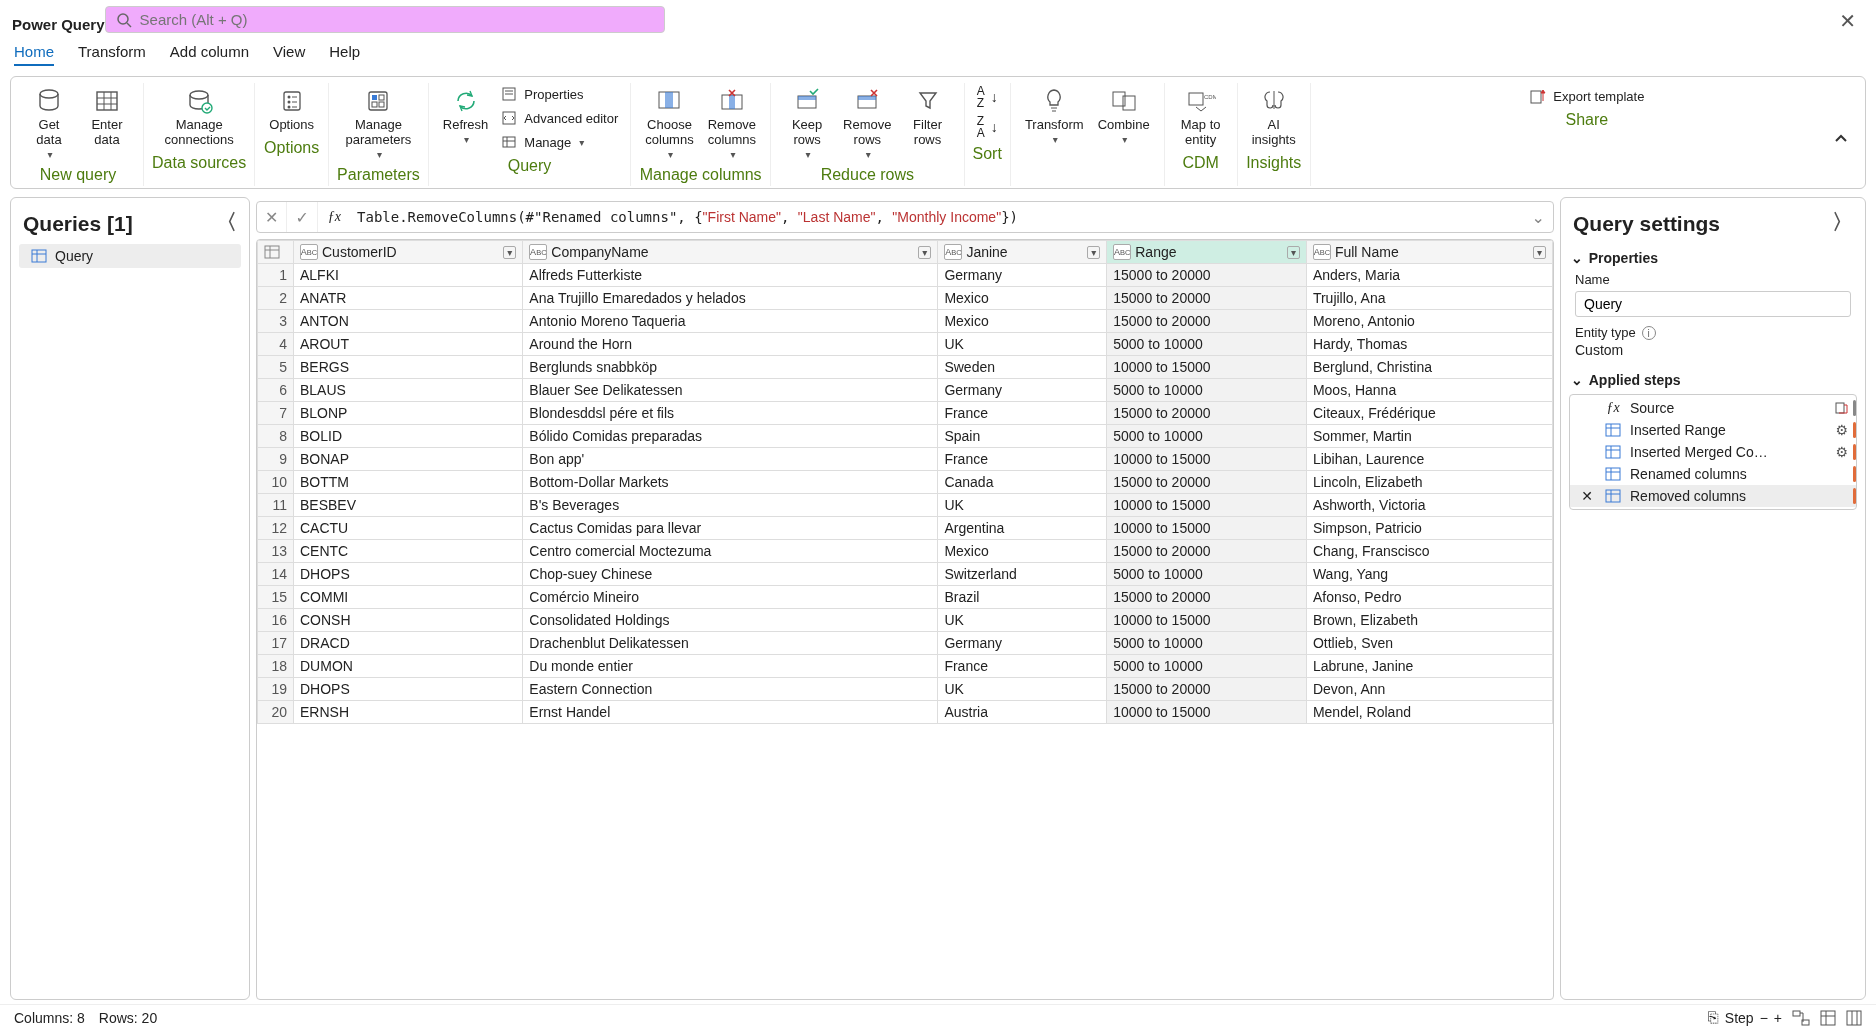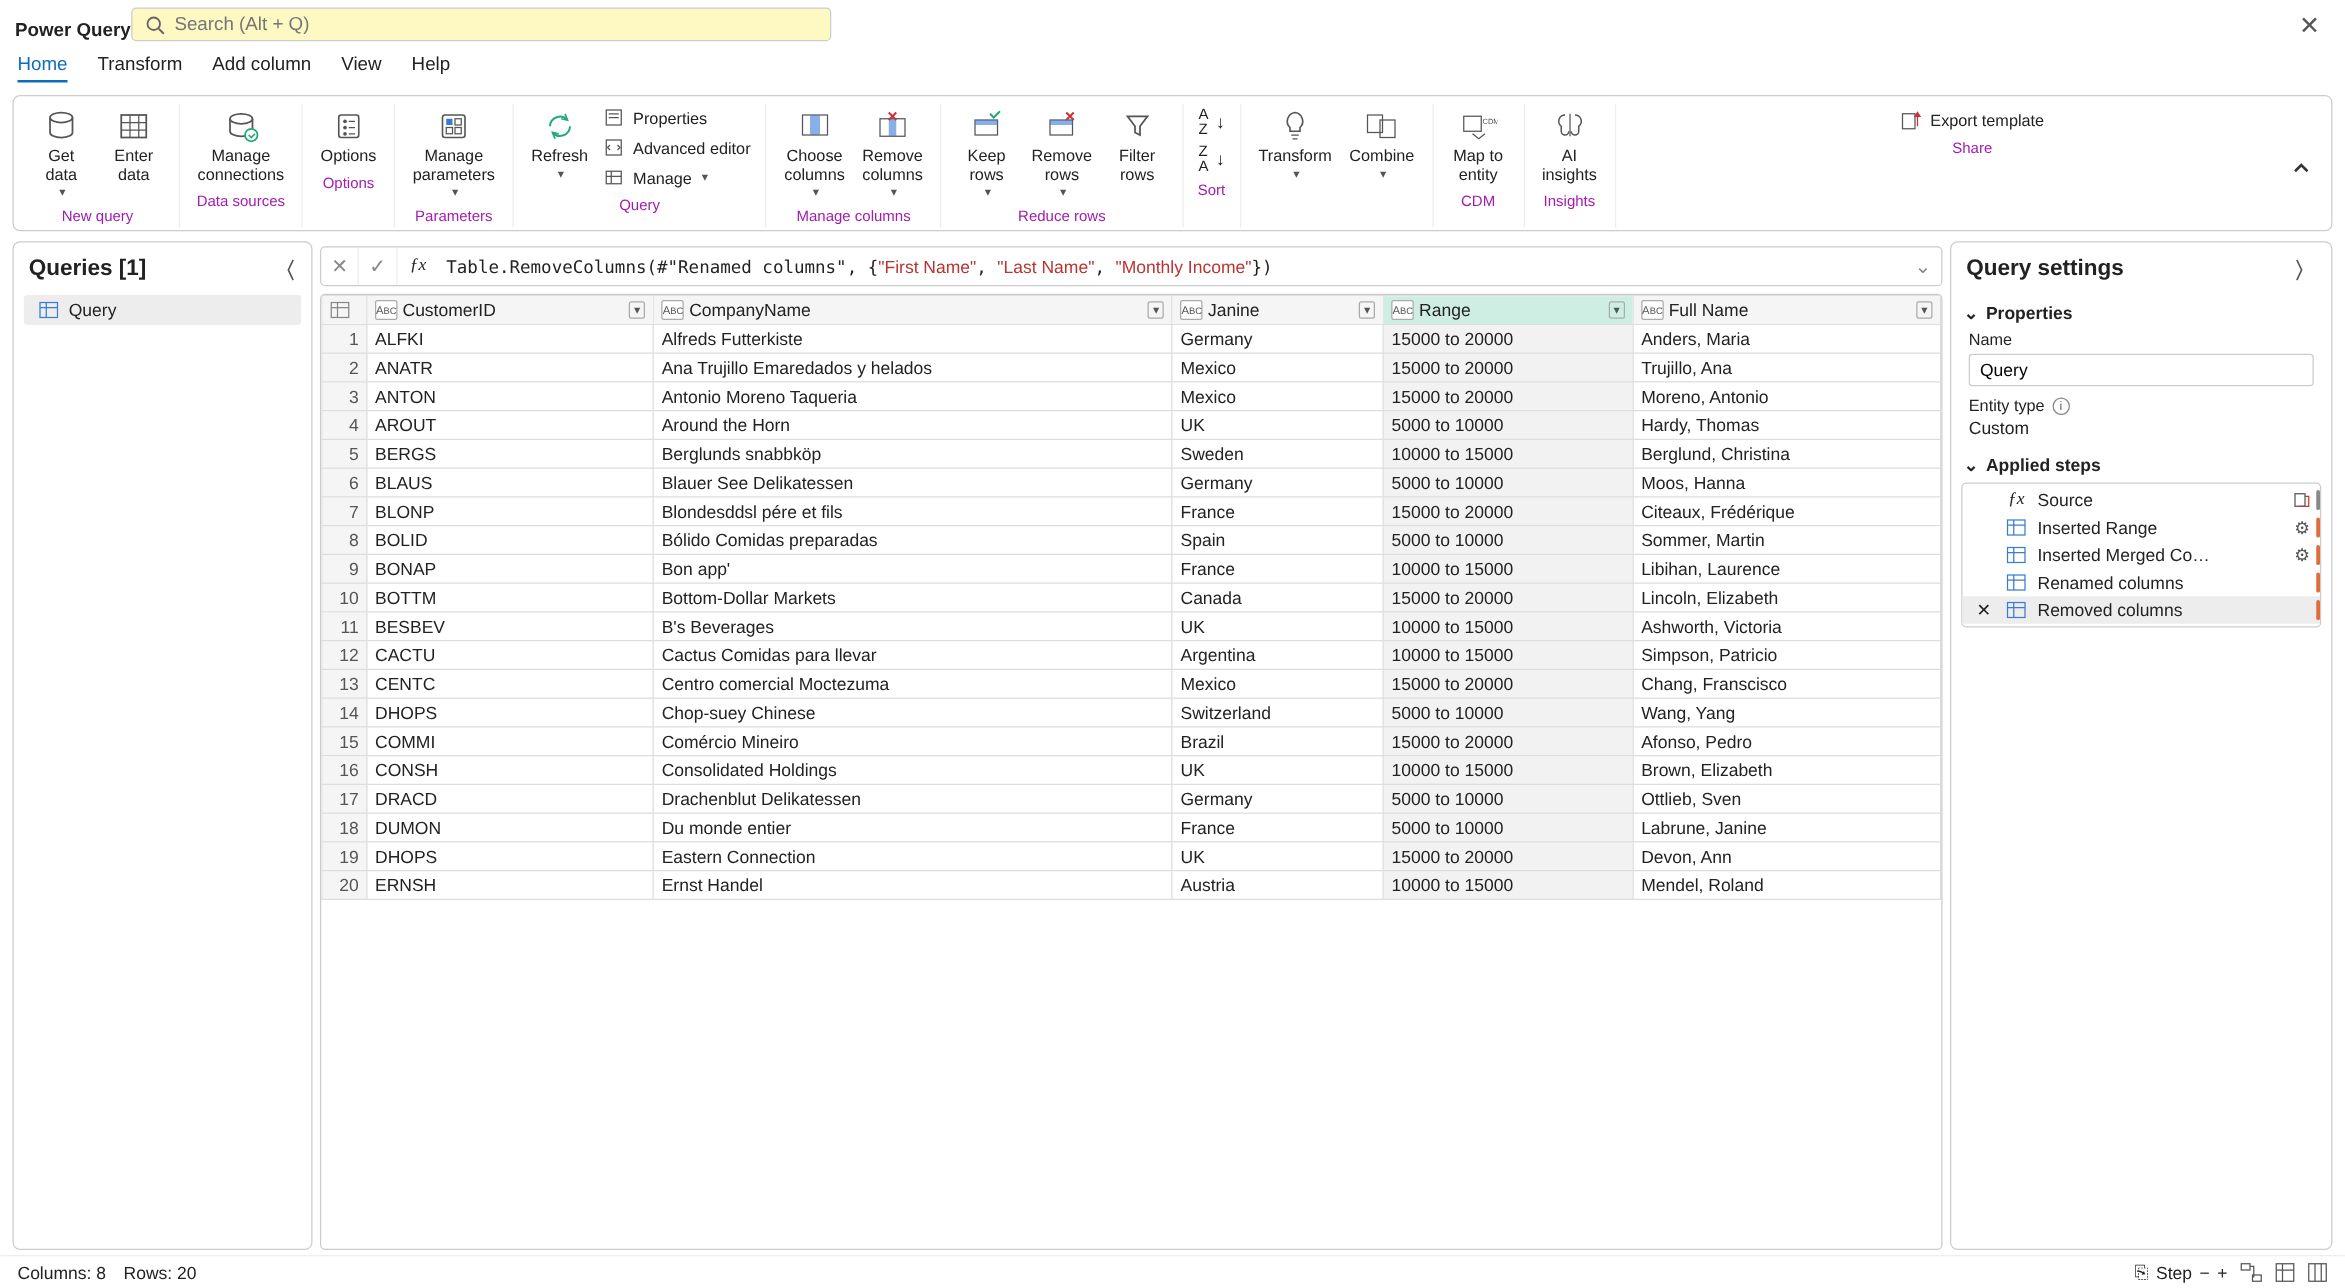--- a/index.html
+++ b/index.html
@@ -1,40 +1,40 @@
 <!DOCTYPE html>
 <html><head>
 <meta charset="utf-8">
 <style>
 * { box-sizing: border-box; margin: 0; padding: 0; font-family: "Segoe UI", Arial, sans-serif; }
 html, body { width: 100%; height: 100%; background: #fff; font-size: 14px; color: #222; }
 .window { display: flex; flex-direction: column; height: 100%; }
 .titlebar { display: flex; align-items: flex-end; padding: 6px 12px 0 12px; }
 .titlebar .title { font-size: 15px; font-weight: 600; }
-.searchbox { flex: 0 0 560px; margin: 0 auto; display: flex; align-items: center; border: 1px solid #ccc; border-radius: 4px; padding: 4px 10px; background: #fef9c3; }
+.searchbox { flex: 0 0 560px; margin: 0 auto; display: flex; align-items: center; border: 1px solid #ccc; border-radius: 4px; padding: 4px 10px; background: #f0abfc; }
 .searchbox input { border: none; background: transparent; outline: none; font-size: 15px; margin-left: 8px; width: 100%; }
 .closewin { font-size: 20px; cursor: pointer; padding: 0 8px; color: #555; }
 .menubar { display: flex; gap: 24px; padding: 10px 14px 4px 14px; font-size: 15px; }
 .menubar .tab { padding-bottom: 4px; cursor: pointer; }
 .menubar .tab.active { color: #0f6cbd; border-bottom: 2px solid #0f6cbd; font-weight: 500; }
 .ribbon { display: flex; border: 1px solid #ccc; border-radius: 6px; margin: 6px 10px 8px 10px; padding: 6px 2px 2px 2px; align-items: stretch; }
 .ribbon-group { display: flex; flex-direction: column; align-items: center; border-right: 1px solid #eee; padding: 0 8px; }
 .ribbon-group:last-child { border-right: none; flex:1; }
 .ribbon-row { display: flex; gap: 2px; align-items: flex-start; }
 .rbtn { display: flex; flex-direction: column; align-items: center; justify-content: flex-start; min-width: 56px; padding: 2px 6px; cursor: pointer; text-align: center; font-size: 13px; line-height: 1.15; gap: 1px; }
 .rbtn .ico { width: 32px; height: 32px; display:flex; align-items:center; justify-content:center; }
 .rbtn-sm { display:flex; align-items:center; gap:6px; padding:2px 4px; cursor:pointer; font-size:13px; white-space:nowrap; }
 .rbtn-sm .ico { width:18px; height:18px; display:flex; align-items:center; justify-content:center; }
 .ribbon-col { display:flex; flex-direction:column; gap:2px; align-items:flex-start; }
-.ribbon-label { font-size: 12px; color: #a21caf; margin-top: 4px; padding-bottom: 2px; }
+.ribbon-label { font-size: 16px; color: #4d7c0f; margin-top: 4px; padding-bottom: 2px; }
 .chev { font-size: 10px; color: #555; margin-left:2px; }
 .main { flex: 1; display: flex; min-height: 0; gap: 6px; padding: 0 10px 4px 10px; }
 .panel { border: 1px solid #ccc; border-radius: 6px; background: #fff; display:flex; flex-direction:column; }
 .queries { width: 240px; }
-.panel-head { display:flex; align-items:flex-start; justify-content:space-between; padding: 10px 12px 8px 12px; font-weight:600; font-size:18px; }
+.panel-head { display:flex; align-items:flex-end; justify-content:space-between; padding: 10px 12px 8px 12px; font-weight:600; font-size:21px; }
 .query-item { display:flex; align-items:center; gap:8px; padding:4px 12px; background:#ededed; margin:0 8px; border-radius:3px; }
 .center { flex:1; display:flex; flex-direction:column; min-width:0; }
 .fxbar { display:flex; align-items:center; border:1px solid #ccc; border-radius:4px; margin: 4px 0 6px 0; height:32px; }
 .fxbtn { padding: 0 8px; cursor:pointer; color:#888; font-size:16px; border-right:1px solid #eee; height:100%; display:flex; align-items:center;}
 .fxlabel { font-style:italic; padding:0 10px; font-family: "Cambria Math", serif; }
 .fxinput { flex:1; font-family: Consolas, monospace; font-size:14px; padding-left:6px; white-space:nowrap; overflow:hidden; }
 .fxinput .str { color:#b33; }
 .grid { flex:1; overflow:auto; border:1px solid #ccc; border-radius:4px; }
 table.data { border-collapse: collapse; width: 100%; font-size: 14px; }
 table.data th, table.data td { border: 1px solid #ddd; padding: 3px 6px; text-align:left; white-space:nowrap; }

